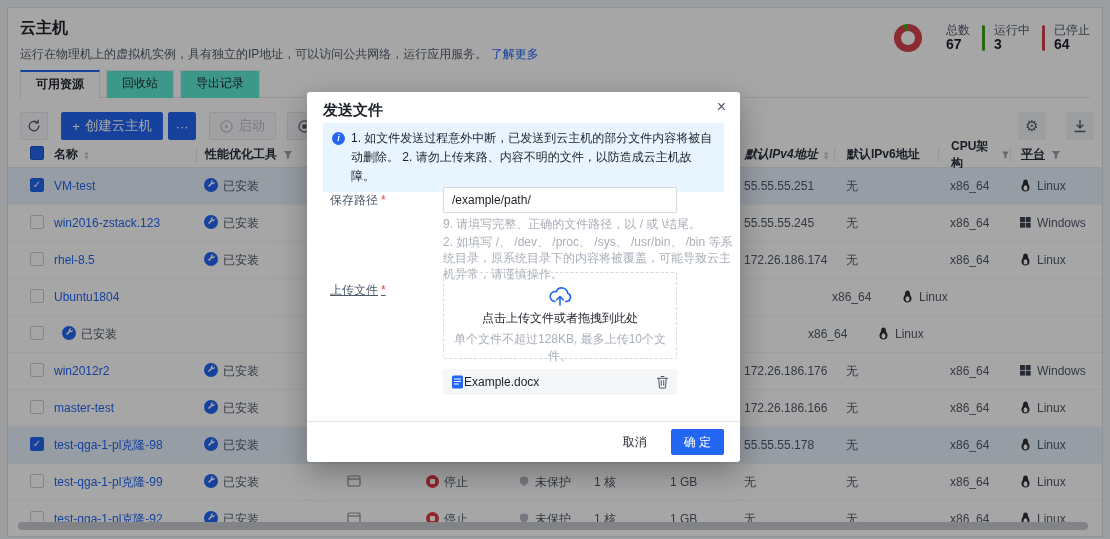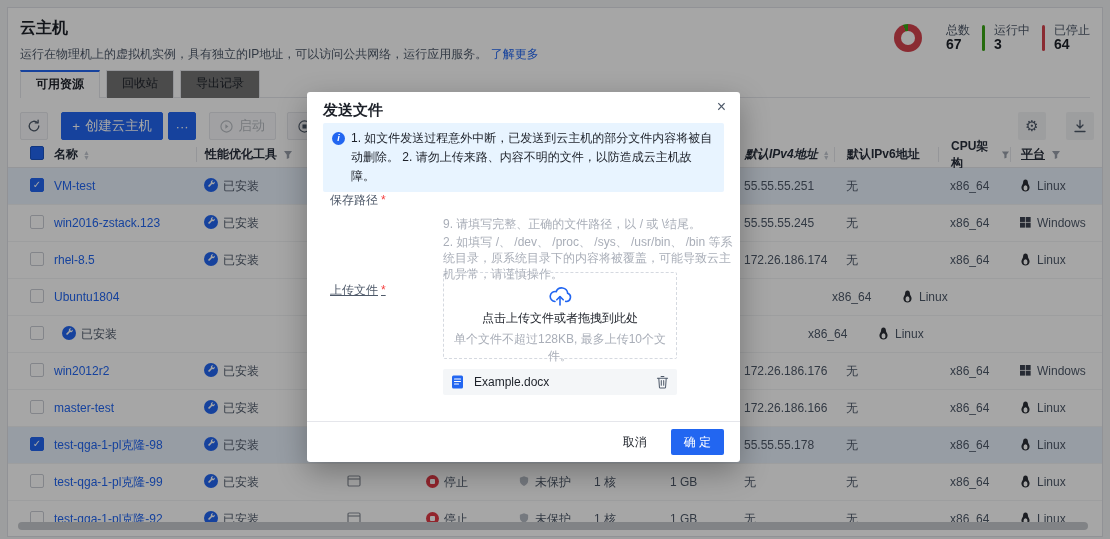--- a/index.html
+++ b/index.html
@@ -12,21 +12,21 @@
   .stats{position:absolute;top:16px;right:12px;display:flex;align-items:center;}
   .donut{width:28px;height:28px;border-radius:50%;background:conic-gradient(from -20deg,var(--green) 0deg 18deg,var(--red) 18deg 360deg);position:relative;margin-right:12px;}
   .donut::after{content:"";position:absolute;inset:7px;background:#fff;border-radius:50%;}
   .stat{display:flex;align-items:center;margin-left:12px;}
   .stat-bar{width:3px;height:26px;border-radius:2px;margin-right:9px;}
   .stat-bar.green{background:var(--green);} .stat-bar.red{background:var(--red);}
   .stat-label{color:#4e5969;line-height:13px;}
   .stat-value{font-size:14px;font-weight:bold;line-height:15px;}
   
   .tabs{position:absolute;left:12px;top:62px;right:12px;height:28px;border-bottom:1px solid #e5e6eb;box-sizing:border-box;}
-  .tab{float:left;box-sizing:border-box;height:28px;line-height:25px;padding:0 15px;margin-right:6px;background:#737373;border:1px solid #e5e6eb;border-bottom:none;cursor:pointer;}
+  .tab{float:left;box-sizing:border-box;height:28px;line-height:25px;padding:0 15px;margin-right:6px;background:#5eead4;border:1px solid #e5e6eb;border-bottom:none;cursor:pointer;}
   .tab.active{background:#fff;border-top:2px solid var(--accent);font-weight:bold;height:28px;position:relative;z-index:1;}
   
   .toolbar{position:absolute;left:12px;top:104px;right:4px;height:28px;}
   .btn{display:inline-flex;align-items:center;justify-content:center;height:28px;box-sizing:border-box;border-radius:2px;padding:0 10px;vertical-align:top;cursor:pointer;background:#f7f8fa;border:1px solid #e5e6eb;color:#1d2129;gap:5px;}
   .btn.primary{background:var(--accent);border:1px solid var(--accent);color:#fff;}
   .btn.disabled{color:#b8bcc2;cursor:default;}
   .btn.square{width:28px;padding:0;}
   .mr10{margin-right:10px;} .mr2{margin-right:2px;} .mr8{margin-right:8px;}
   .icon-btn{position:absolute;top:0;width:28px;height:28px;background:#f2f3f5;border-radius:2px;display:flex;align-items:center;justify-content:center;cursor:pointer;color:#4e5969;}
   .gear{right:52px;font-size:15px;} .dl{right:4px;}
@@ -59,21 +59,21 @@
   .alert{position:absolute;left:16px;right:16px;top:31px;background:var(--alertbg);border-radius:2px;padding:6px 10px 6px 28px;line-height:19px;color:#1d2129;}
   .info-i{position:absolute;left:9px;top:9px;width:13px;height:13px;border-radius:50%;background:var(--accent);color:#fff;font-size:9px;font-weight:bold;text-align:center;line-height:13px;font-style:italic;}
   .f-label{position:absolute;left:23px;color:#4e5969;}
   .req{color:#f53f3f;margin-left:3px;}
   .path-input{position:absolute;left:136px;top:95px;width:234px;height:26px;box-sizing:border-box;border:1px solid #d5d9e0;border-radius:2px;padding:0 8px;font-size:12px;font-family:inherit;color:#1d2129;}
   .hints{position:absolute;left:136px;top:124px;width:294px;color:#a9aeb8;line-height:16px;}
   .hints div{margin-bottom:2px;}
   .dropzone{position:absolute;left:136px;top:180px;width:234px;height:87px;box-sizing:border-box;border:1px dashed #d5d9e0;border-radius:2px;text-align:center;padding-top:12px;cursor:pointer;}
   .dz-main{margin-top:3px;color:#1d2129;}
   .dz-sub{margin-top:4px;color:#a9aeb8;}
-  .file-item{position:absolute;left:136px;top:277px;width:234px;height:26px;box-sizing:border-box;background:#f4f6f8;border-radius:2px;display:flex;align-items:center;padding:0 8px;gap:10px;}
+  .file-item{position:absolute;left:136px;top:277px;width:234px;height:26px;box-sizing:border-box;background:#f4f6f8;border-radius:2px;display:flex;align-items:center;padding:0 8px;gap:0;}
   .file-name{flex:1;color:#1d2129;}
   .trash{cursor:pointer;display:inline-flex;}
   .modal-footer{position:absolute;left:0;right:0;bottom:0;height:41px;border-top:1px solid #e5e6eb;display:flex;align-items:center;justify-content:flex-end;padding-right:16px;box-sizing:border-box;gap:24px;}
   .btn-cancel{color:#1d2129;cursor:pointer;}
   .btn-ok{height:26px;line-height:26px;padding:0 13px;background:var(--accent);color:#fff;border-radius:2px;cursor:pointer;}
 </style>
 </head>
 <body>
 
 <div class="page">
@@ -438,20 +438,21 @@
   <div class="modal-title">发送文件</div>
   <div class="modal-close">×</div>
   <div class="alert">
     <span class="info-i">i</span>
     <span>1. 如文件发送过程意外中断，已发送到云主机的部分文件内容将被自动删除。 2. 请勿上传来路、内容不明的文件，以防造成云主机故障。</span>
   </div>
 
   <div class="f-label" style="top:100px;">
     <span>保存路径</span><span class="req">*</span>
   </div>
+  <input class="path-input" value="/example/path/" style="">
   <div class="hints">
     <div>9. 请填写完整、正确的文件路径，以 / 或 \结尾。</div>
     <div>2. 如填写 /、 /dev、 /proc、 /sys、 /usr/bin、 /bin 等系统目录，原系统目录下的内容将被覆盖，可能导致云主机异常，请谨慎操作。</div>
   </div>
 
   <div class="f-label" style="top:190px;text-decoration:underline;">
     <span>上传文件</span><span class="req">*</span>
   </div>
   <div class="dropzone">
     <svg width="24" height="22" viewBox="0 0 24 22">

